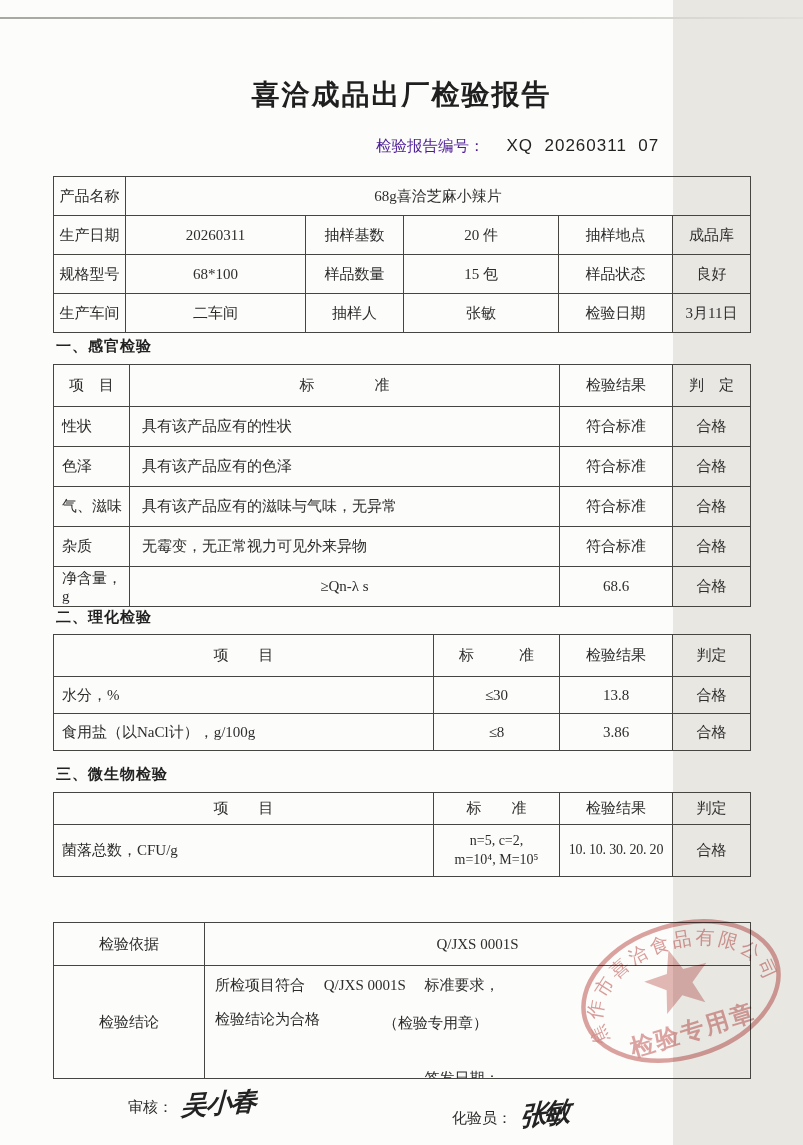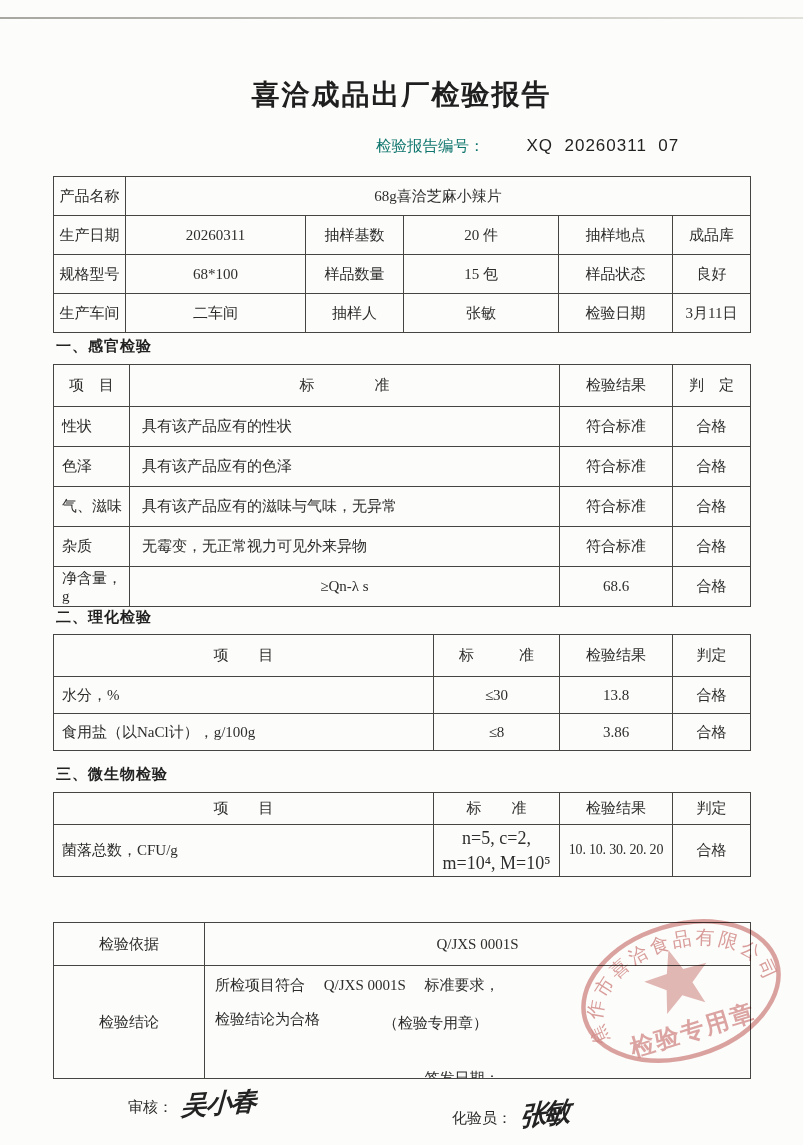--- a/index.html
+++ b/index.html
@@ -5,61 +5,61 @@
   html,body{margin:0;padding:0;}
   body{
     width:803px;height:1145px;
     background:#e9e7e2;
     font-family:"Liberation Serif","DejaVu Serif",serif;
     color:#2d2d2d;
     position:relative;
     overflow:hidden;
   }
   .page{
-    position:absolute;left:0;top:0;width:803px;height:1145px;
+    position:absolute;left:0;top:0;width:673px;height:1145px;
     background:#fcfcfa;
   }
   .scan-line{
     position:absolute;left:0;top:17px;width:803px;height:2px;
     background:linear-gradient(90deg,#a8a6a1,#c9c7c2 60%,#e2e0db);
   }
   .title{
     position:absolute;left:0;top:76px;width:803px;
     text-align:center;
     font-family:"Liberation Sans","DejaVu Sans",sans-serif;
     font-size:28px;font-weight:700;letter-spacing:2px;color:#1f1f1f;
   }
   .report-no{
     position:absolute;left:376px;top:136px;
     display:flex;align-items:baseline;white-space:pre;
   }
-  .report-no .lbl{font-size:15.5px;color:#0f766e;}
+  .report-no .lbl{font-size:15.5px;color:#4c1d95;}
   .report-no .val{
     font-family:"Liberation Sans","DejaVu Sans",sans-serif;
-    font-size:17px;color:#222;margin-left:42px;letter-spacing:1px;
+    font-size:17px;color:#222;margin-left:22px;letter-spacing:1px;
   }
   table{
     border-collapse:collapse;table-layout:fixed;
     position:absolute;left:53px;width:697px;
     font-size:15px;color:#2d2d2d;
   }
   td{
     border:1.8px solid #474542;
     text-align:center;vertical-align:middle;
     padding:0 4px;overflow:hidden;
   }
   .t1{top:176px;}
   .t1 td{height:38px;}
   .t-sensory{top:364px;}
   .t-physico{top:634px;}
   .t-micro{top:792px;}
   .t-conclusion{top:922px;padding-left:9px;}
   .left{text-align:left;padding-left:8px;}
   .std-left{text-align:left;padding-left:12px;}
-  .two-line{font-size:18px;line-height:1.35;}
+  .two-line{font-size:14px;line-height:1.35;}
   .res-sm{font-size:14px;line-height:1.35;letter-spacing:-0.2px;}
   .hrow{height:42px;}
   .hrow-sm{height:32px;}
   .r40{height:40px;}
   .r37{height:37px;}
   .r52{height:52px;}
   .r48{height:48px;}
   .section-heading{
     position:absolute;left:56px;
     font-size:15px;font-weight:700;color:#222;letter-spacing:1px;

